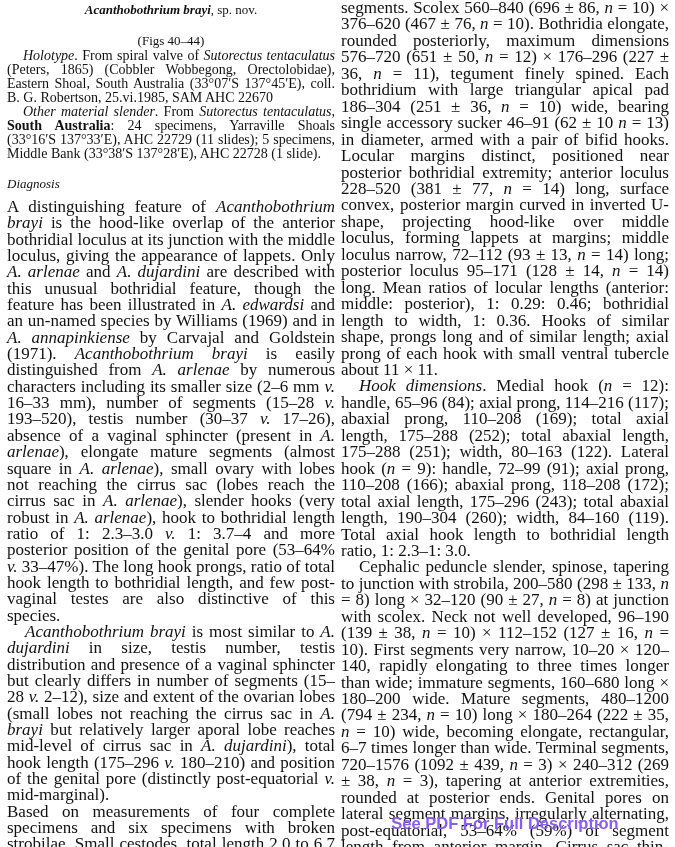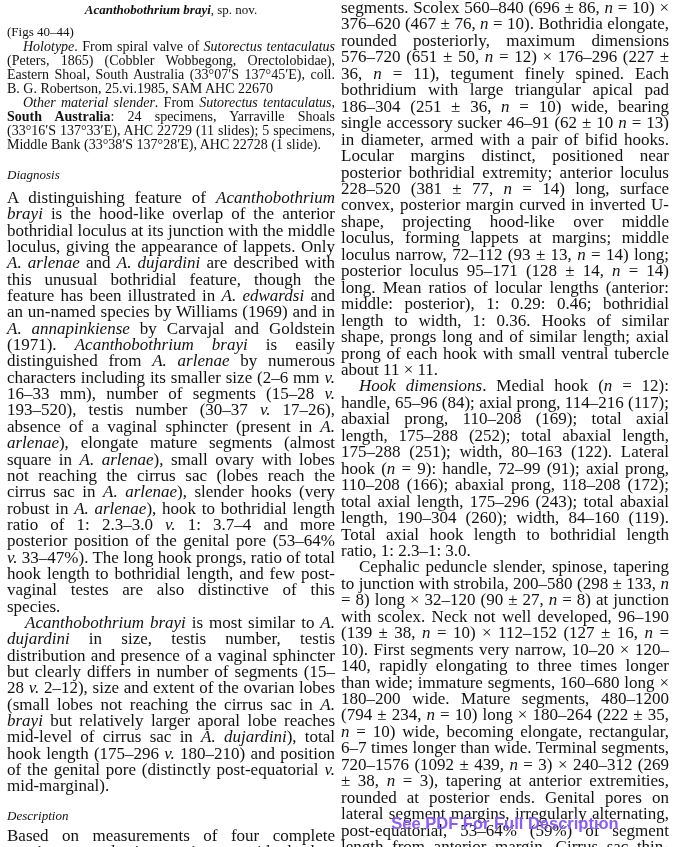--- a/index.html
+++ b/index.html
@@ -4,21 +4,21 @@
 <style>
   html, body { margin: 0; padding: 0; background: #ffffff; }
   body { width: 675px; height: 847px; overflow: hidden; position: relative;
          font-family: "Liberation Serif", serif; color: #111; }
   .col { position: absolute; top: 0; }
   .col-left { left: 7px; width: 328px; }
   .col-right { left: 341px; width: 328px; }
   p { margin: 0; text-align: justify; }
   .title { text-align: center; font-size: 13px; line-height: 17px; margin-top: 1px; }
   .title .sp { font-weight: bold; font-style: italic; }
-  .figs { text-align: left; font-size: 13px; line-height: 17px; margin-top: 5px; }
+  .figs { text-align: center; font-size: 13px; line-height: 17px; margin-top: 14px; }
   h3 { font-style: italic; font-weight: normal; font-size: 13px; margin: 0; line-height: 17px; }
   .h-material { margin-top: 9px; }
   .small { font-size: 14px; line-height: 14px; }
   .small.indent { text-indent: 16px; }
   .h-diag { margin-top: 14px; margin-bottom: 7px; }
   .body { font-size: 17px; line-height: 16.35px; }
   .body.indent { text-indent: 18px; }
   .h-desc { margin-top: 12px; margin-bottom: 4px; }
   .col-right .body { line-height: 16.45px; }
   i { font-style: italic; }
@@ -33,21 +33,20 @@
   <p class="title"><span class="sp">Acanthobothrium brayi</span><span>, sp. nov.</span></p>
   <p class="figs">(Figs 40–44)</p>
 
   <p class="small indent"><i>Holotype</i><span>.   From spiral valve of </span><i>Sutorectus tentaculatus</i><span> (Peters, 1865) (Cobbler Wobbegong, Orectolobidae), Eastern Shoal, South Australia (33°07′S 137°45′E), coll. B. G. Robertson, 25.vi.1985, SAM AHC 22670</span></p>
   <p class="small indent"><i>Other material slender</i><span>.   From </span><i>Sutorectus tentaculatus</i><span>, </span><b>South Australia</b><span>: 24 specimens, Yarraville Shoals (33°16′S 137°33′E), AHC 22729 (11 slides); 5 specimens, Middle Bank (33°38′S 137°28′E), AHC 22728 (1 slide).</span></p>
 
   <h3 class="h-diag">Diagnosis</h3>
   <p class="body"><span>A distinguishing feature of </span><i>Acanthobothrium brayi</i><span> is the hood-like overlap of the anterior bothridial loculus at its junction with the middle loculus, giving the appearance of lappets. Only </span><i>A. arlenae</i><span> and </span><i>A. dujardini</i><span> are described with this unusual bothridial feature, though the feature has been illustrated in </span><i>A. edwardsi</i><span> and an un-named species by Williams (1969) and in </span><i>A. annapinkiense</i><span> by Carvajal and Goldstein (1971). </span><i>Acanthobothrium brayi</i><span> is easily distinguished from </span><i>A. arlenae</i><span> by numerous characters including its smaller size (2–6 mm </span><i>v.</i><span> 16–33 mm), number of segments (15–28 </span><i>v.</i><span> 193–520), testis number (30–37 </span><i>v.</i><span> 17–26), absence of a vaginal sphincter (present in </span><i>A. arlenae</i><span>), elongate mature segments (almost square in </span><i>A. arlenae</i><span>), small ovary with lobes not reaching the cirrus sac (lobes reach the cirrus sac in </span><i>A. arlenae</i><span>), slender hooks (very robust in </span><i>A. arlenae</i><span>), hook to bothridial length ratio of 1: 2.3–3.0 </span><i>v.</i><span> 1: 3.7–4 and more posterior position of the genital pore (53–64% </span><i>v.</i><span> 33–47%). The long hook prongs, ratio of total hook length to bothridial length, and few post-vaginal testes are also distinctive of this species.</span></p>
   <p class="body indent"><i>Acanthobothrium brayi</i><span> is most similar to </span><i>A. dujardini</i><span> in size, testis number, testis distribution and presence of a vaginal sphincter but clearly differs in number of segments (15–28 </span><i>v.</i><span> 2–12), size and extent of the ovarian lobes (small lobes not reaching the cirrus sac in </span><i>A. brayi</i><span> but relatively larger aporal lobe reaches mid-level of cirrus sac in </span><i>A. dujardini</i><span>), total hook length (175–296 </span><i>v.</i><span> 180–210) and position of the genital pore (distinctly post-equatorial </span><i>v.</i><span> mid-marginal).</span></p>
 
-  <h3 class="h-desc">Description</h3>
   <p class="body" style="text-align-last: justify;"><span>Based on measurements of four complete specimens and six specimens with broken strobilae. Small cestodes, total length 2.0 to 6.7 (5.5 ± 2.3, </span><i>n</i><span> = 4) mm with slender strobila, hyperapolytic, consisting of 15–28 (20 ± 5) acraspedote</span></p>
 </div>
 
 <div class="col col-right">
   <p class="body"><span>segments. Scolex 560–840 (696 ± 86, </span><i>n</i><span> = 10) × 376–620 (467 ± 76, </span><i>n</i><span> = 10). Bothridia elongate, rounded posteriorly, maximum dimensions 576–720 (651 ± 50, </span><i>n</i><span> = 12) × 176–296 (227 ± 36, </span><i>n</i><span> = 11), tegument finely spined. Each bothridium with large triangular apical pad 186–304 (251 ± 36, </span><i>n</i><span> = 10) wide, bearing single accessory sucker 46–91 (62 ± 10 </span><i>n</i><span> = 13) in diameter, armed with a pair of bifid hooks. Locular margins distinct, positioned near posterior bothridial extremity; anterior loculus 228–520 (381 ± 77, </span><i>n</i><span> = 14) long, surface convex, posterior margin curved in inverted U-shape, projecting hood-like over middle loculus, forming lappets at margins; middle loculus narrow, 72–112 (93 ± 13, </span><i>n</i><span> = 14) long; posterior loculus 95–171 (128 ± 14, </span><i>n</i><span> = 14) long. Mean ratios of locular lengths (anterior: middle: posterior), 1: 0.29: 0.46; bothridial length to width, 1: 0.36. Hooks of similar shape, prongs long and of similar length; axial prong of each hook with small ventral tubercle about 11 × 11.</span></p>
   <p class="body indent"><i>Hook dimensions</i><span>.   Medial hook (</span><i>n</i><span> = 12): handle, 65–96 (84); axial prong, 114–216 (117); abaxial prong, 110–208 (169); total axial length, 175–288 (252); total abaxial length, 175–288 (251); width, 80–163 (122). Lateral hook (</span><i>n</i><span> = 9): handle, 72–99 (91); axial prong, 110–208 (166); abaxial prong, 118–208 (172); total axial length, 175–296 (243); total abaxial length, 190–304 (260); width, 84–160 (119). Total axial hook length to bothridial length ratio, 1: 2.3–1: 3.0.</span></p>
   <p class="body indent"><span>Cephalic peduncle slender, spinose, tapering to junction with strobila, 200–580 (298 ± 133, </span><i>n</i><span> = 8) long × 32–120 (90 ± 27, </span><i>n</i><span> = 8) at junction with scolex. Neck not well developed, 96–190 (139 ± 38, </span><i>n</i><span> = 10) × 112–152 (127 ± 16, </span><i>n</i><span> = 10). First segments very narrow, 10–20 × 120–140, rapidly elongating to three times longer than wide; immature segments, 160–680 long × 180–200 wide. Mature segments, 480–1200 (794 ± 234, </span><i>n</i><span> = 10) long × 180–264 (222 ± 35, </span><i>n</i><span> = 10) wide, becoming elongate, rectangular, 6–7 times longer than wide. Terminal segments, 720–1576 (1092 ± 439, </span><i>n</i><span> = 3) × 240–312 (269 ± 38, </span><i>n</i><span> = 3), tapering at anterior extremities, rounded at posterior ends. Genital pores on lateral segment margins, irregularly alternating, post-equatorial, 53–64% (59%) of segment length from anterior margin. Cirrus sac thin-walled, narrow and elongate in immature segments, anterior pole expanded and directed anteriorly in mature segments, 141–152 × 95–128. Ratio cirrus sac length to segment width, 1: 1.4. Cirrus long, narrow, coiled, surrounded by dense mass of gland cells at origin, armed, spines 4–5 long. Vas deferens median, ascending about one-third distance to anterior segment margin, forming several loops, then descending to enter proximal pole of cirrus sac. Testes subspherical or spherical,</span></p>
 </div>
 
 <div class="footer">See PDF For Full Description</div>

